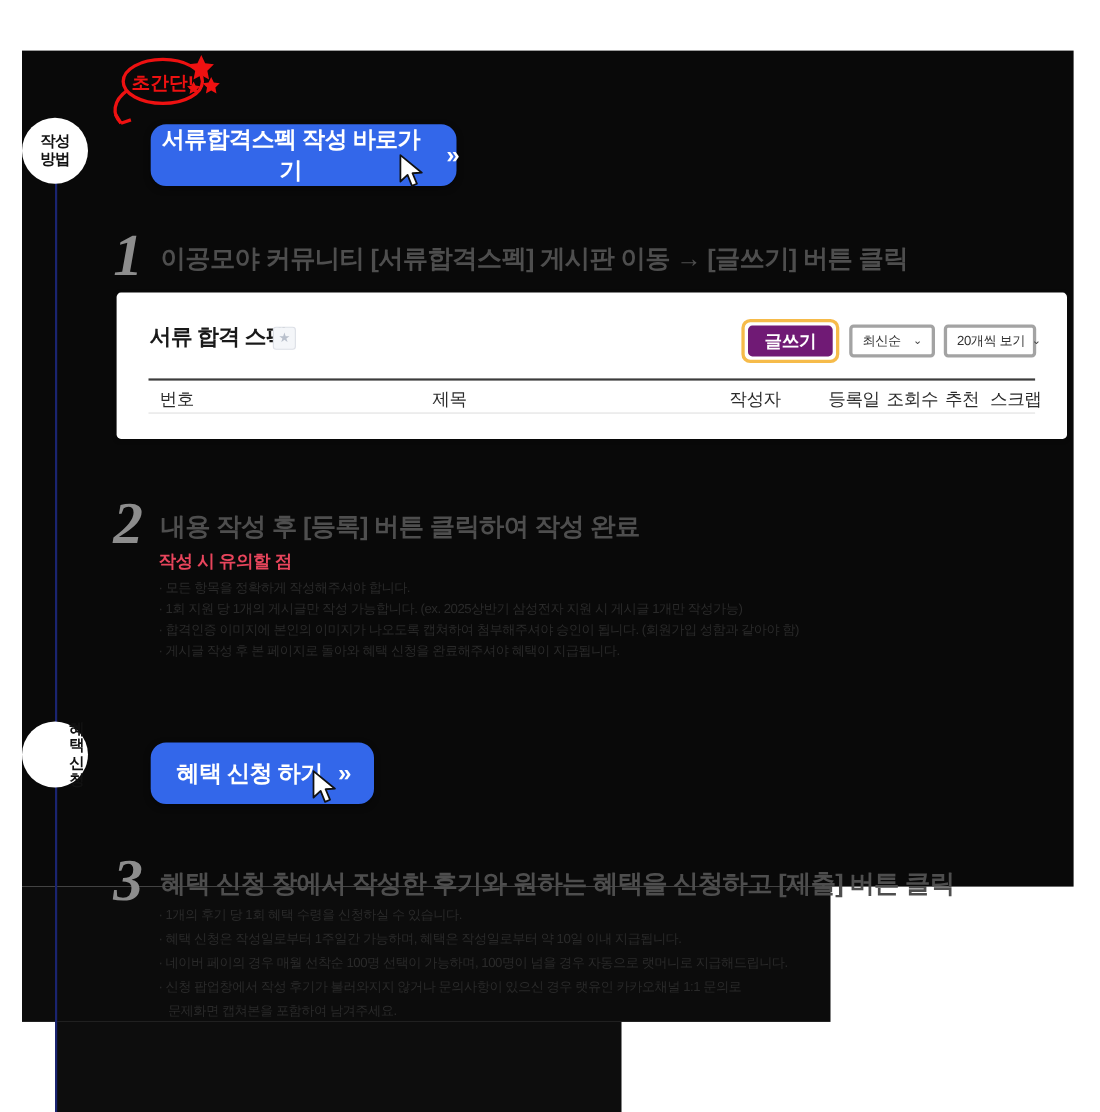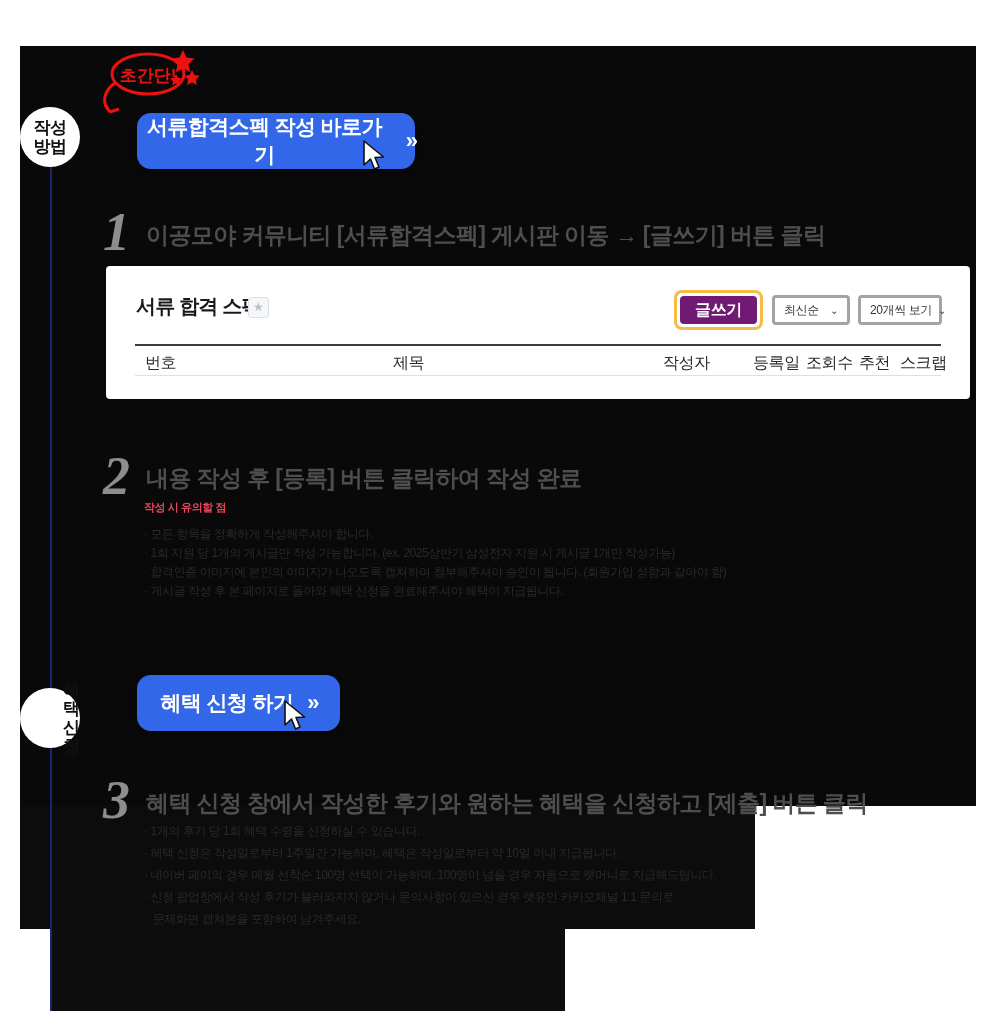--- a/index.html
+++ b/index.html
@@ -53,27 +53,27 @@
     position: absolute;
     width: 60px; height: 60px;
     border-radius: 50%;
     background: #ffffff;
     color: #111111;
     display: flex;
     flex-direction: column;
     align-items: center;
     justify-content: center;
     font-weight: bold;
-    font-size: 17px;
+    font-size: 14px;
     line-height: 1.12;
     letter-spacing: -0.5px;
     z-index: 5;
   }
   .badge-write   { left: 20px; top: 107px; }
-  .badge-benefit { left: 20px; top: 688px; padding-left: 43px; }
+  .badge-benefit { left: 20px; top: 656px; padding-left: 43px; }
 
   
   .cta {
     position: absolute;
     display: flex;
     align-items: center;
     justify-content: center;
     gap: 14px;
     background: #3367ea;
     color: #ffffff;
@@ -121,21 +121,21 @@
   .h1 { left: 146px; top: 220px; }
   .n2 { left: 103px; top: 449px; }
   .h2 { left: 146px; top: 463px; }
   .n3 { left: 103px; top: 773px; }
   .h3 { left: 146px; top: 788px; }
 
   
   .notice-title {
     position: absolute;
     color: #e8455c;
-    font-size: 11px;
+    font-size: 16px;
     font-weight: bold;
     letter-spacing: -0.4px;
   }
   .notice-list {
     position: absolute;
     list-style: none;
     color: #2a2a2a;
     font-size: 12px;
     line-height: 19px;
     letter-spacing: -0.45px;

